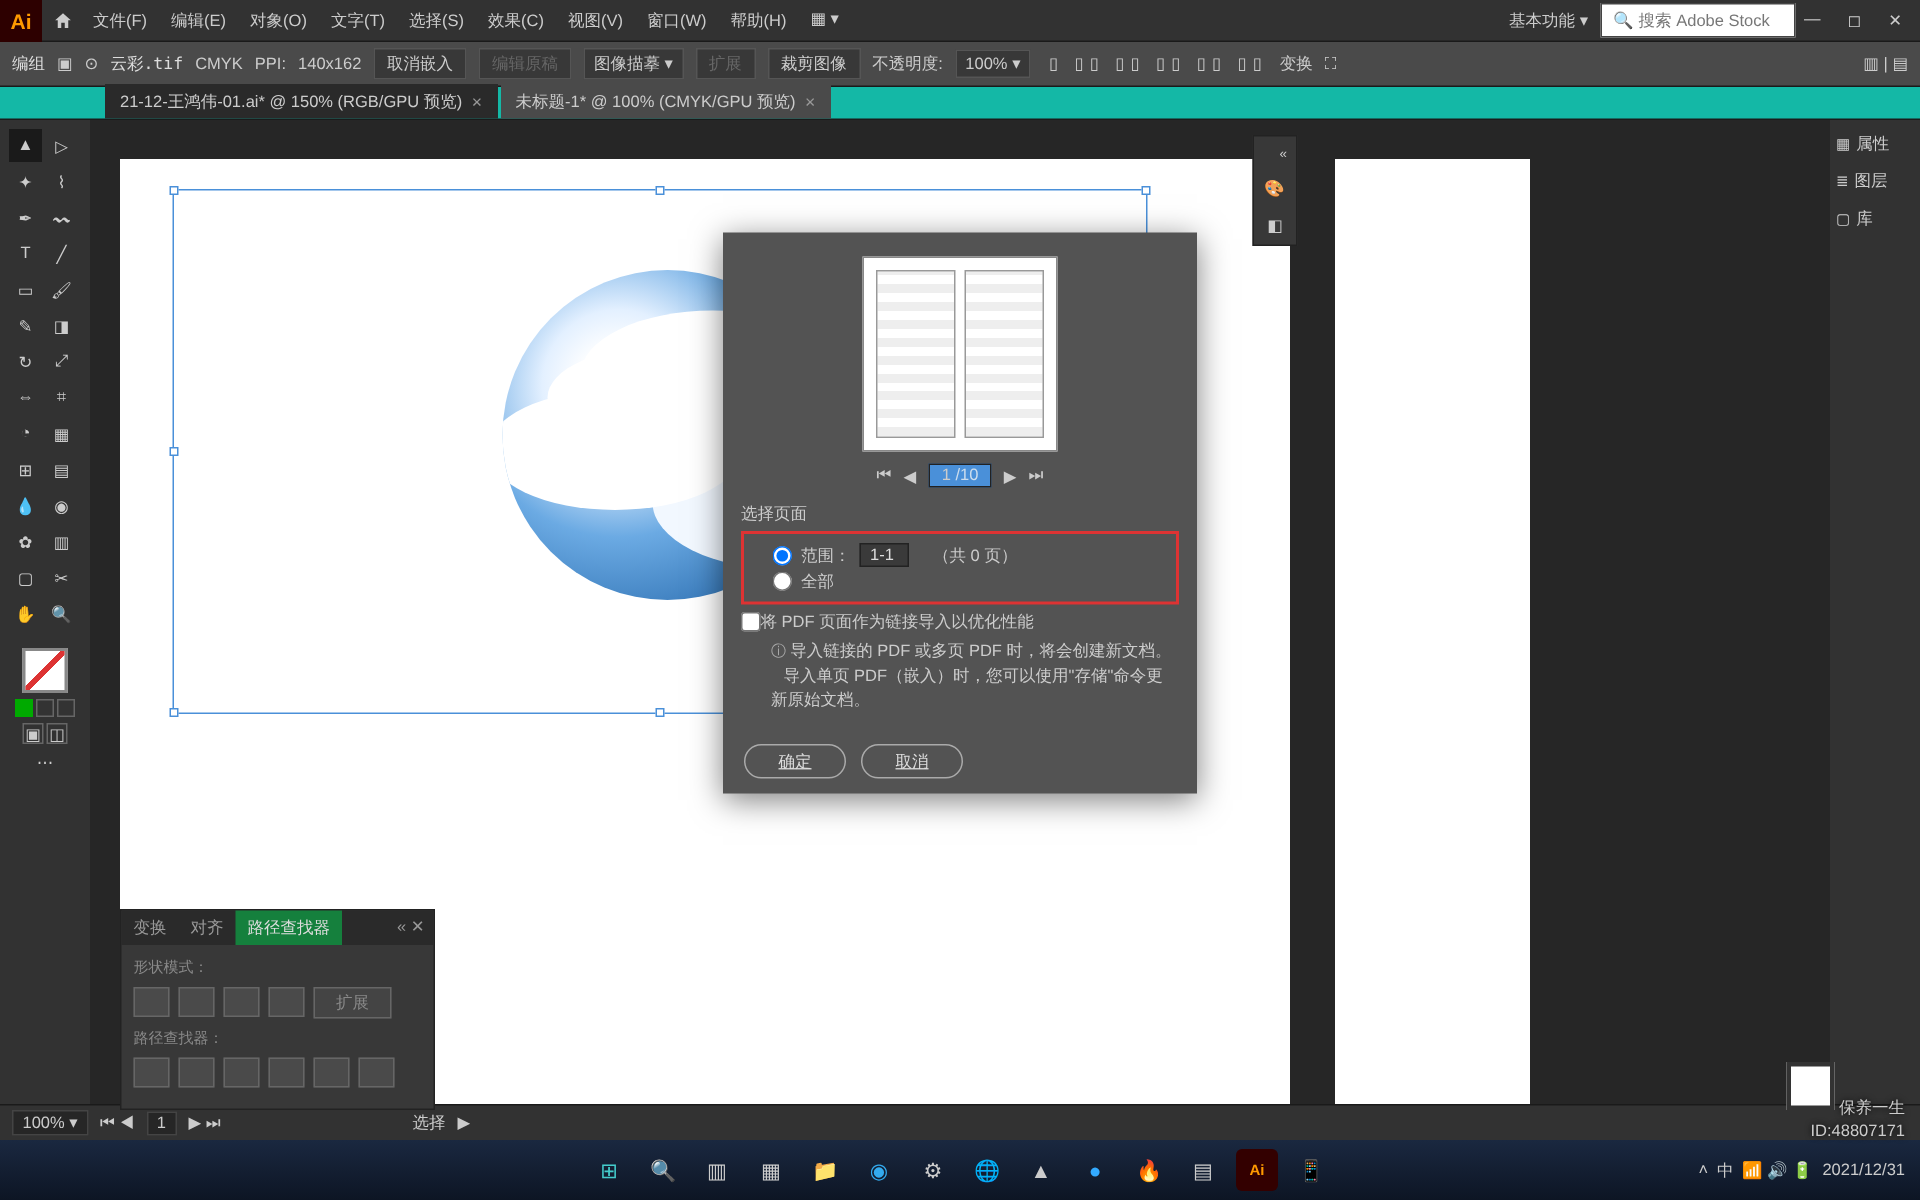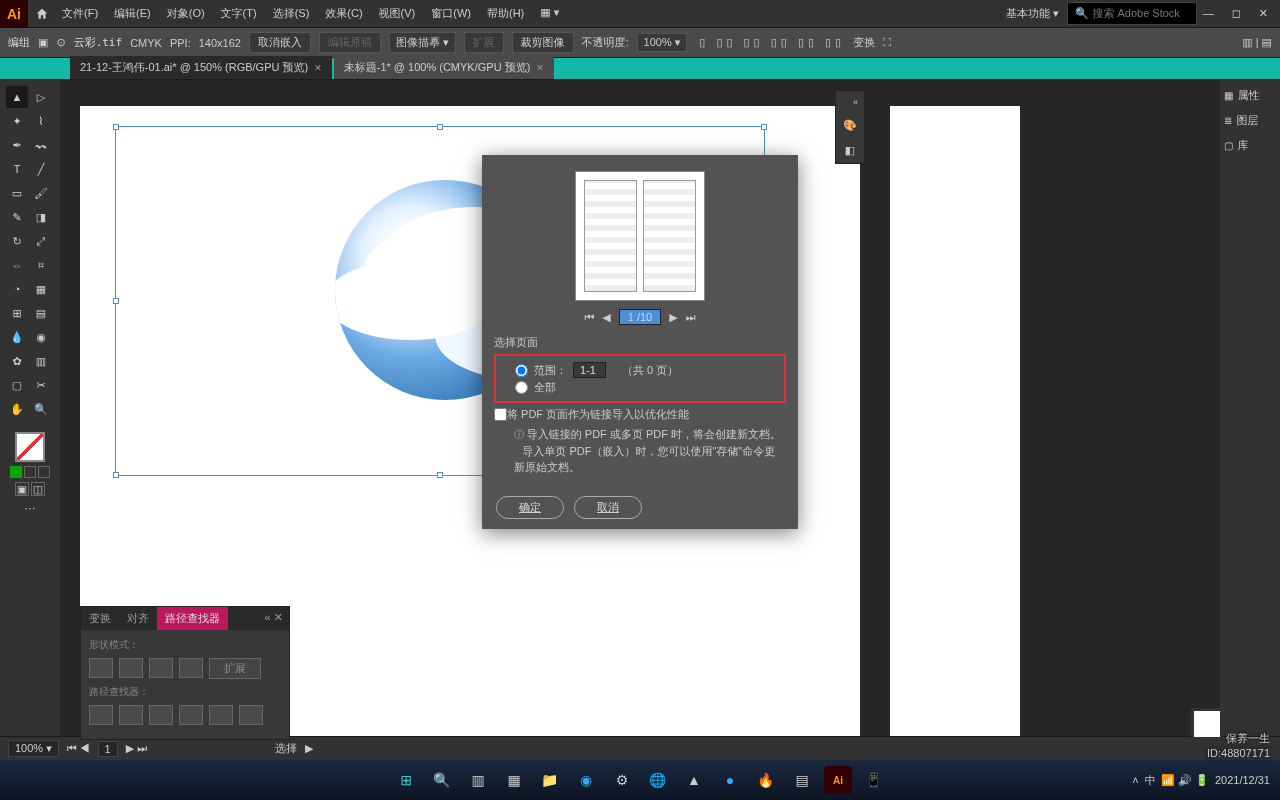--- a/index.html
+++ b/index.html
@@ -6,21 +6,21 @@
 body{background:#323232;width:1280px;height:800px;overflow:hidden;position:relative;}
 .topbar{height:28px;background:#323232;display:flex;align-items:center;border-bottom:1px solid #1a1a1a;}
 .ai-logo{width:28px;height:28px;background:#2d0000;color:#ff9a00;display:flex;align-items:center;justify-content:center;font-weight:bold;font-size:14px;}
 .home-icon{width:28px;height:28px;display:flex;align-items:center;justify-content:center;color:#ccc;cursor:pointer;}
 .menu{display:flex;gap:4px;}
 .menu span{padding:3px 6px;cursor:pointer;}
 .sp{flex:1;}
 .win-ctrl{display:flex;gap:6px;margin-right:6px;}
 .win-ctrl span{padding:2px 6px;cursor:pointer;}
 .workspace{padding:2px 8px;cursor:pointer;}
-.search-box{background:#000000;padding:3px 8px;width:130px;border:1px solid #444;color:#888;}
+.search-box{background:#ffffff;padding:3px 8px;width:130px;border:1px solid #444;color:#888;}
 .optbar{height:30px;background:#4a4a4a;display:flex;align-items:center;gap:8px;padding:0 8px;border-bottom:1px solid #1a1a1a;}
 .optbar .lbl{color:#ddd;}
 .optbar .filename{font-family:monospace;color:#ddd;}
 .optbar .btn{background:#383838;border:1px solid #555;padding:2px 8px;cursor:pointer;color:#ccc;}
 .optbar .dim{color:#666;}
 .optbar .drop{background:#383838;border:1px solid #555;padding:2px 6px;cursor:pointer;}
 .tabbar{height:22px;background:#14b8a6;display:flex;align-items:flex-end;padding-left:70px;border-bottom:1px solid #1a1a1a;}
 .tab{padding:4px 10px;background:#2a2a2a;margin-right:2px;display:flex;gap:6px;align-items:center;cursor:pointer;}
 .tab.active{background:#4a4a4a;}
 .tab .x{font-size:9px;color:#999;cursor:pointer;}
@@ -39,21 +39,21 @@
 .cloud{position:absolute;left:275px;top:100px;width:220px;height:220px;border-radius:50%;background:radial-gradient(circle at 35% 35%,#fff 12%,#e3f0ff 25%,#6baae3 50%,#3577b8 80%);overflow:hidden;}
 .cloud::before{content:"";position:absolute;width:160px;height:70px;background:#fff;border-radius:50%;top:50px;left:30px;box-shadow:30px -15px 0 8px #fff,60px 25px 0 -5px #fff,-35px 35px 0 5px #fff,80px 70px 0 10px #f2f8ff;}
 .canvas-wrap .art2{position:absolute;left:830px;top:26px;width:130px;height:640px;background:#fff;}
 .fly{position:absolute;right:355px;top:10px;width:30px;background:#383838;border:1px solid #222;display:flex;flex-direction:column;}
 .fly span{padding:6px;cursor:pointer;text-align:center;}
 .rpanel{width:60px;background:#323232;padding:8px 4px;display:flex;flex-direction:column;gap:10px;}
 .rpanel .pi{display:flex;align-items:center;gap:4px;cursor:pointer;font-size:10px;}
 .pathfinder{position:absolute;left:80px;bottom:60px;width:210px;background:#383838;border:1px solid #222;}
 .pathfinder .tabs{display:flex;background:#2a2a2a;}
 .pathfinder .tabs span{padding:4px 8px;cursor:pointer;color:#999;}
-.pathfinder .tabs span.act{background:#be185d;color:#ddd;}
+.pathfinder .tabs span.act{background:#15803d;color:#ddd;}
 .pathfinder .body{padding:8px;}
 .pathfinder .row{display:flex;gap:6px;margin:6px 0;}
 .pathfinder .shp{width:24px;height:20px;background:#4a4a4a;border:1px solid #666;cursor:pointer;}
 .pathfinder .lbl{color:#888;font-size:10px;}
 .pathfinder .exp{background:#444;border:1px solid #666;padding:2px 14px;color:#888;}
 .dialog{position:absolute;left:482px;top:155px;width:316px;background:#535353;box-shadow:0 4px 20px rgba(0,0,0,0.5);}
 .dialog .ti{background:#fff;color:#333;padding:6px 10px;}
 .dialog .thumb{width:130px;height:130px;background:#fff;margin:16px auto 8px;border:1px solid #888;padding:8px;display:flex;gap:6px;}
 .dialog .thumb .col{flex:1;border:1px solid #999;background:repeating-linear-gradient(0deg,#eee,#eee 6px,#fff 6px,#fff 12px);}
 .dialog .nav{display:flex;justify-content:center;gap:8px;align-items:center;margin:6px 0 10px;}

